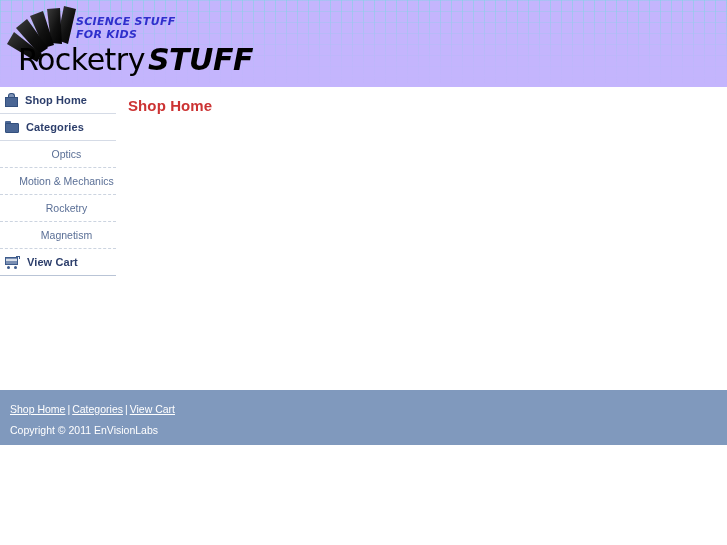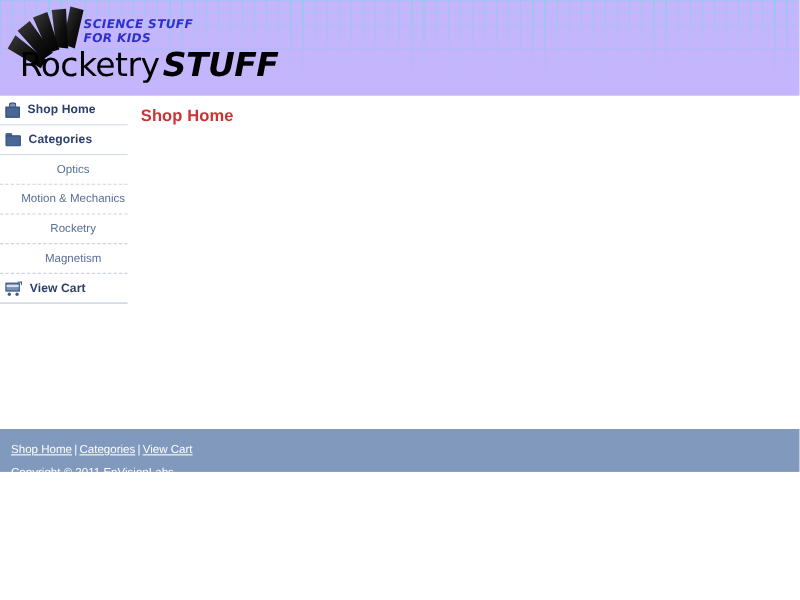--- a/index.html
+++ b/index.html
@@ -208,21 +208,21 @@
     font-size: 11px;
     color: #333333;
   }
 
   
   .footer {
     position: absolute;
     left: 0;
     top: 303px;
     width: 727px;
-    height: 39px;
+    height: 55px;
     background: #8099bd;
     box-sizing: border-box;
     padding: 12px 0 0 10px;
   }
   .footer-links {
     font-size: 10.5px;
     color: #ffffff;
     line-height: 14px;
   }
   .footer-links a {

